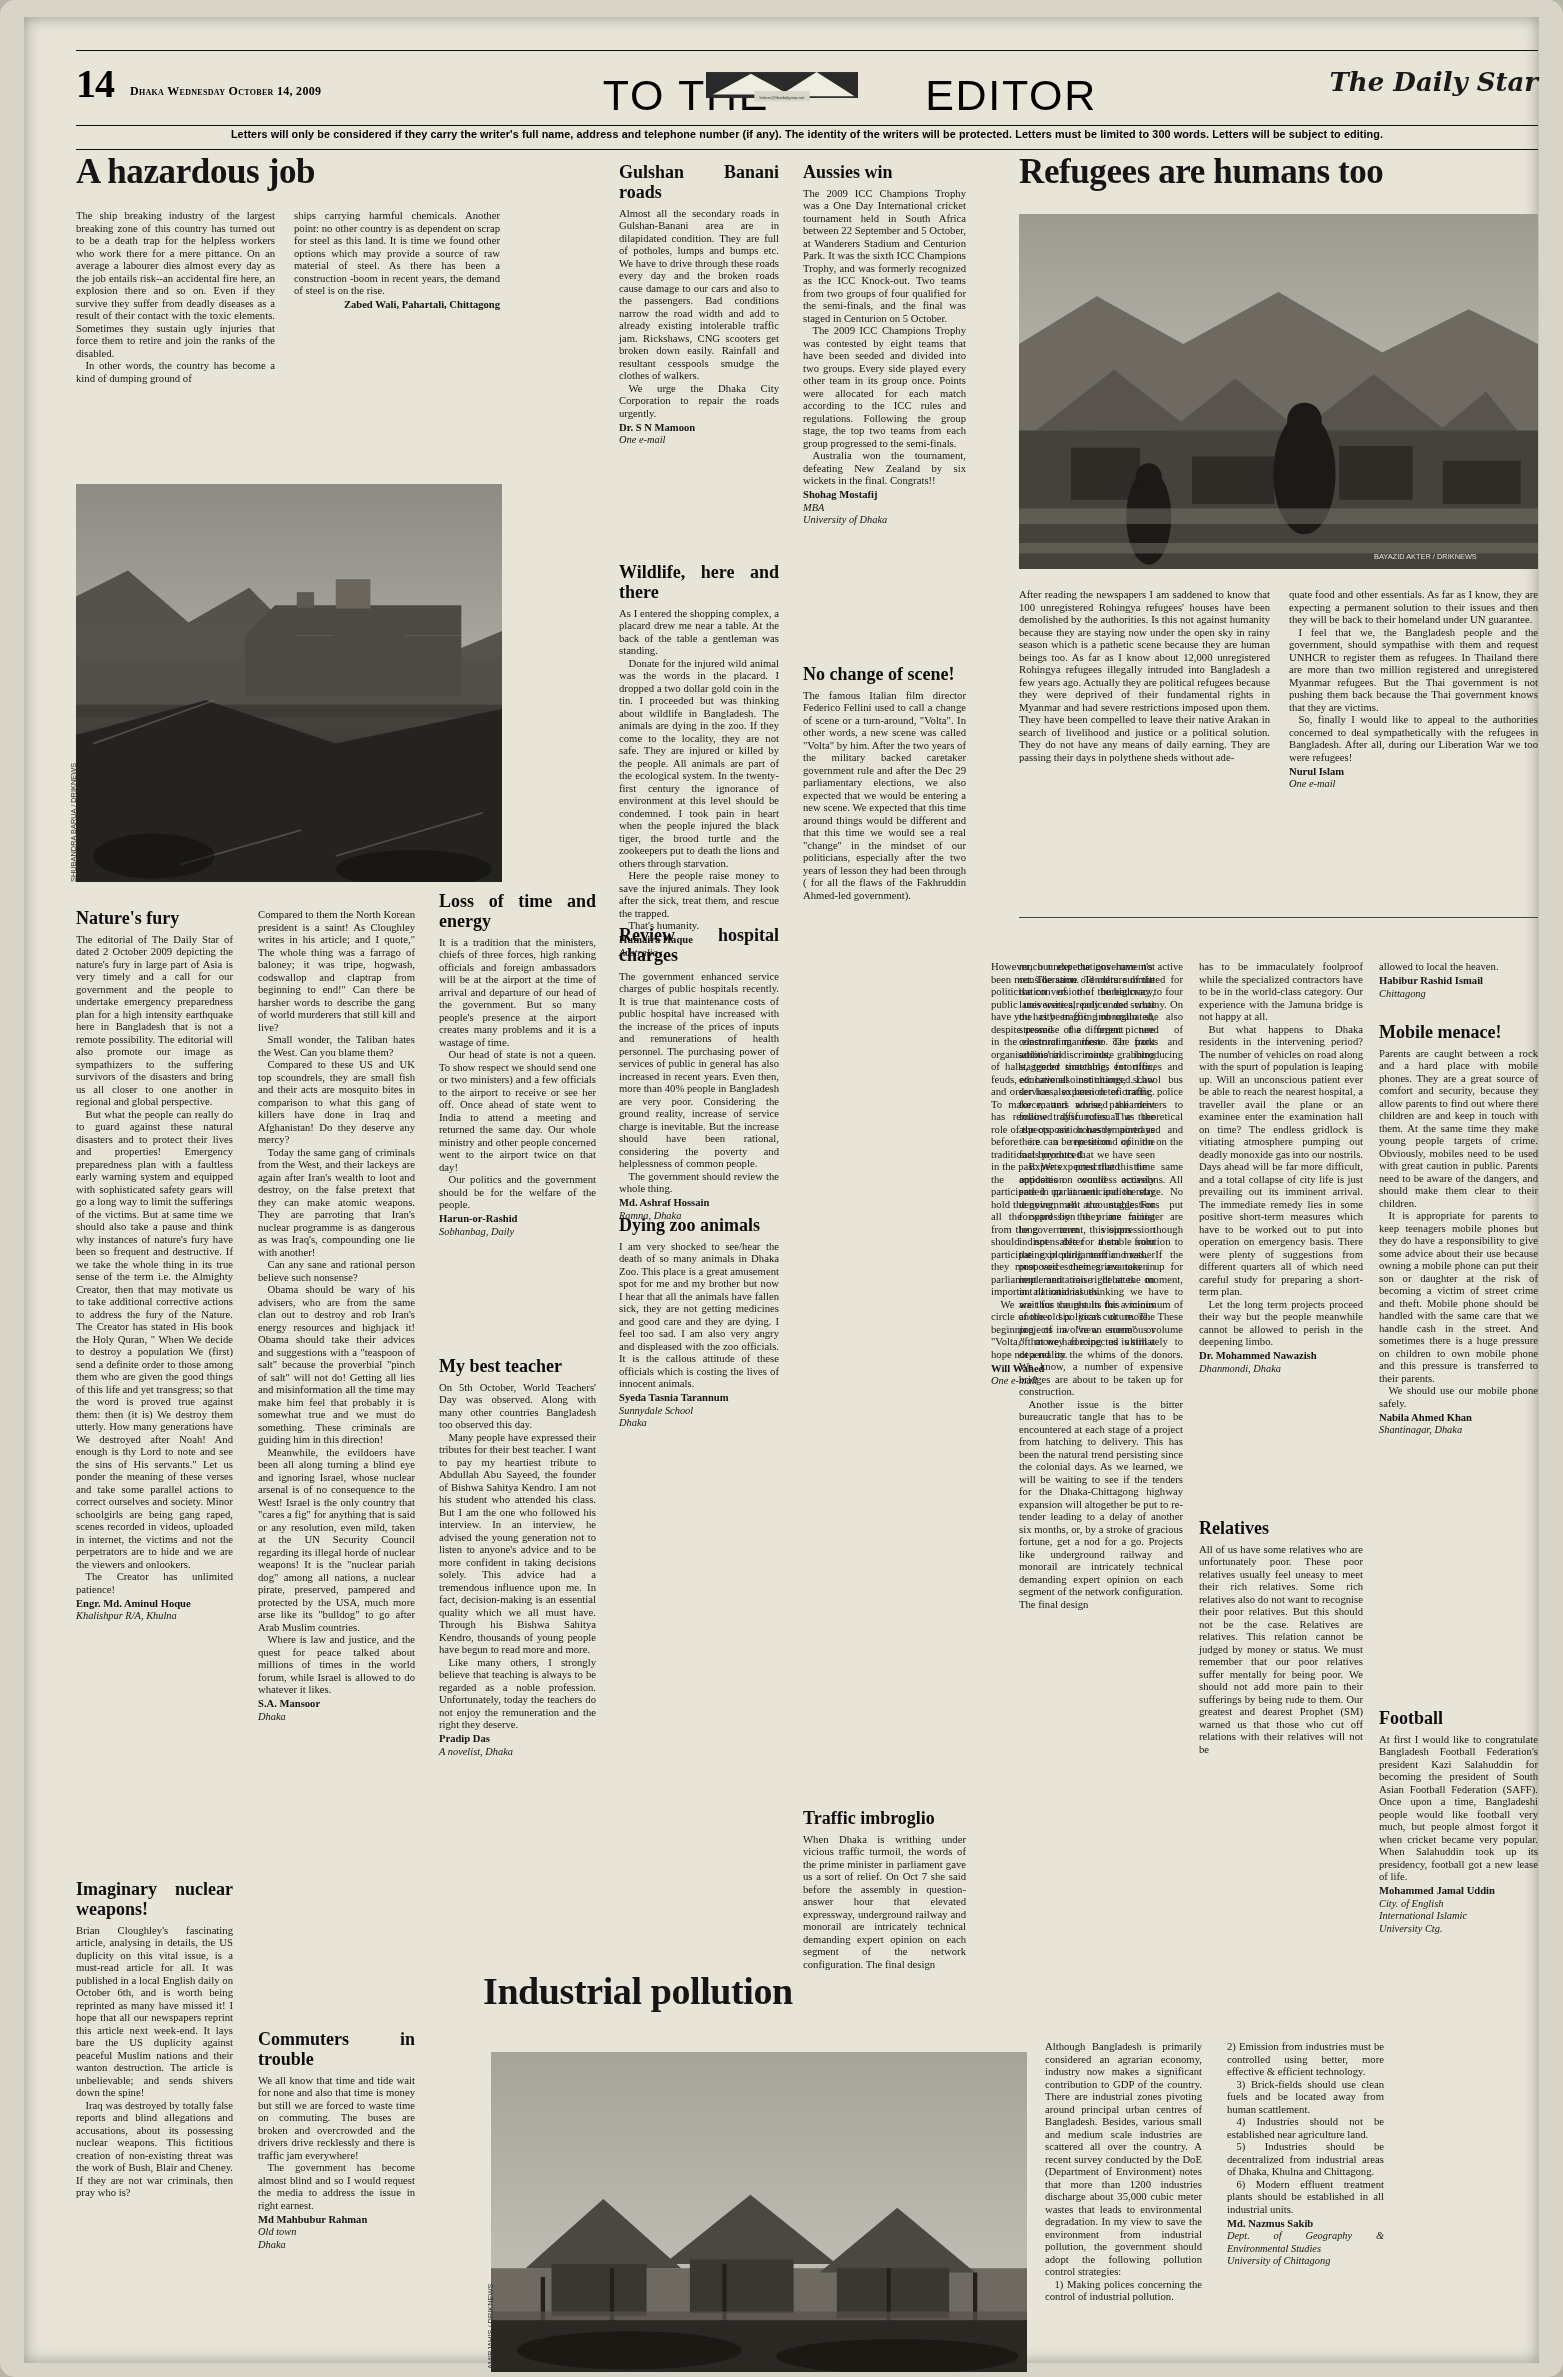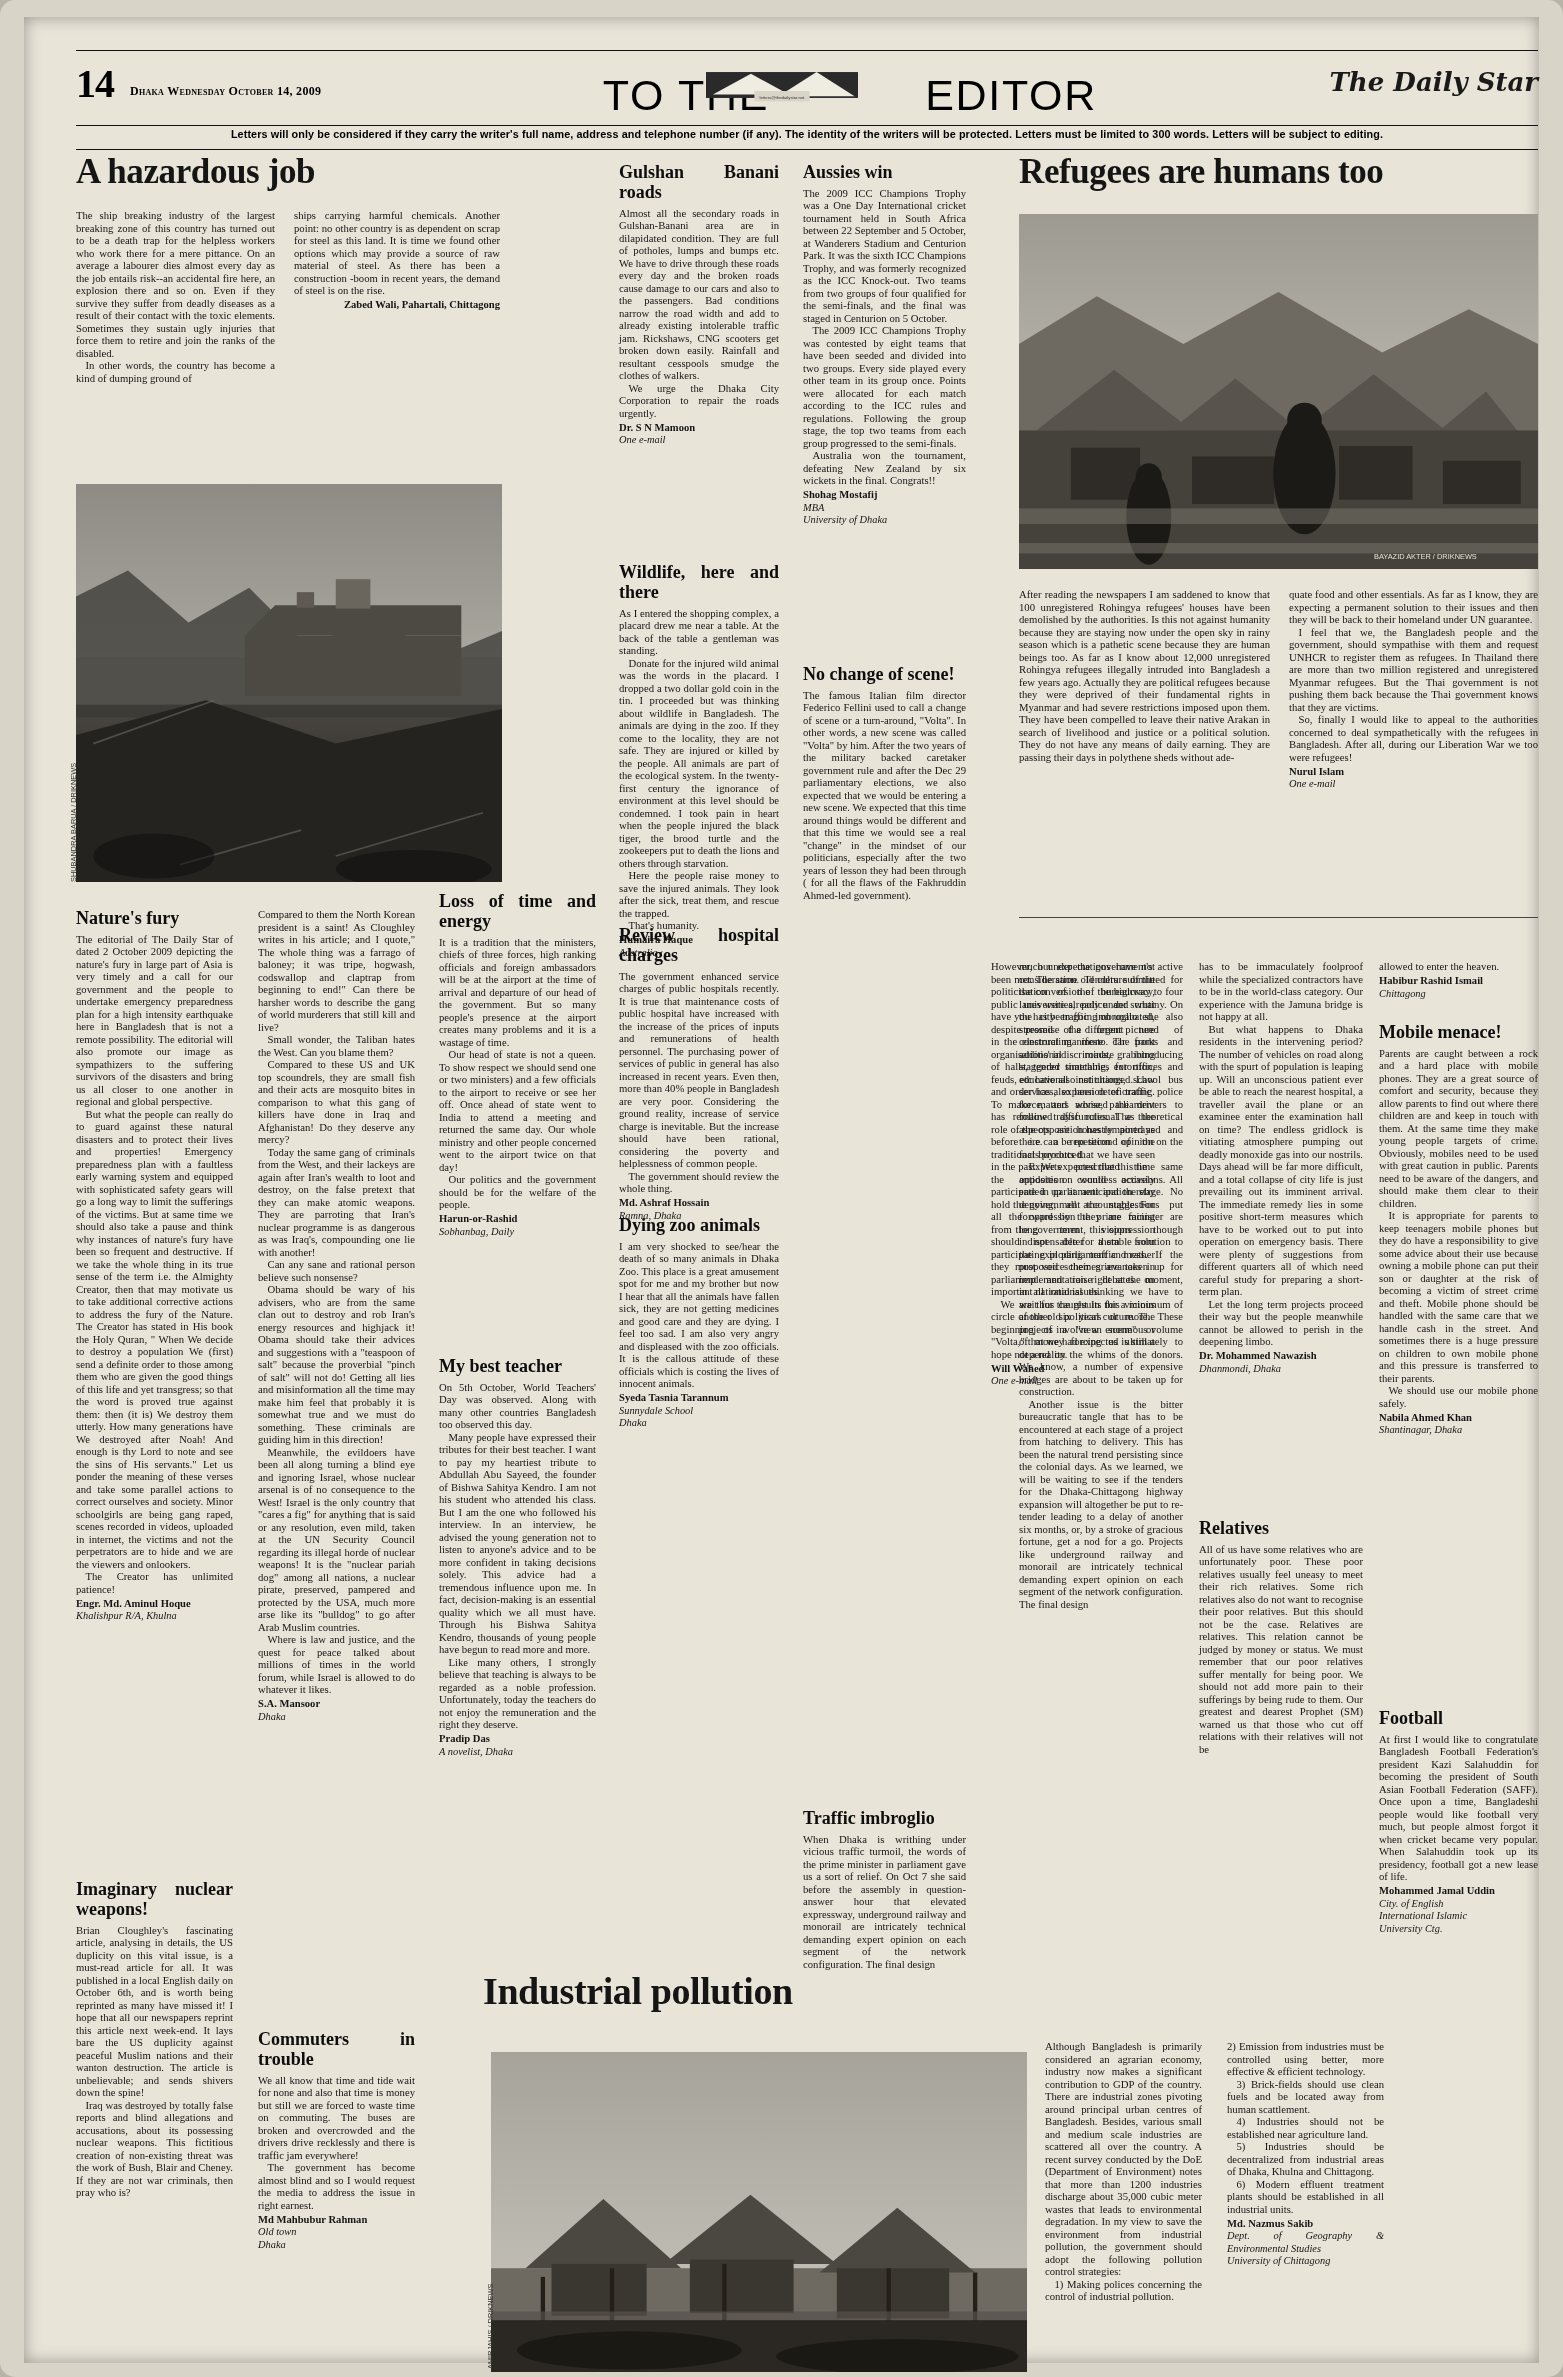--- a/index.html
+++ b/index.html
@@ -235,21 +235,21 @@
     <p>Let the long term projects proceed their way but the people meanwhile cannot be allowed to perish in the deepening limbo.</p>
     <div class="sig">Dr. Mohammed Nawazish</div>
     <div class="sigi">Dhanmondi, Dhaka</div>
   </div>
 
   <div class="col" style="left:1175px;top:1501px;width:164px;">
     <div class="hdl kicker">Relatives</div>
     <p class="first">All of us have some relatives who are unfortunately poor. These poor relatives usually feel uneasy to meet their rich relatives. Some rich relatives also do not want to recognise their poor relatives. But this should not be the case. Relatives are relatives. This relation cannot be judged by money or status. We must remember that our poor relatives suffer mentally for being poor. We should not add more pain to their sufferings by being rude to them. Our greatest and dearest Prophet (SM) warned us that those who cut off relations with their relatives will not be</p>
   </div>
   <div class="col" style="left:1355px;top:943px;width:159px;">
-    <p class="first">allowed to enter the heaven.</p>
+    <p class="first">allowed to local the heaven.</p>
     <div class="sig">Habibur Rashid Ismail</div>
     <div class="sigi">Chittagong</div>
   </div>
 
   <div class="col" style="left:1355px;top:1005px;width:159px;">
     <div class="hdl kicker">Mobile menace!</div>
     <p class="first">Parents are caught between a rock and a hard place with mobile phones. They are a great source of comfort and security, because they allow parents to find out where there children are and keep in touch with them. At the same time they make young people targets of crime. Obviously, mobiles need to be used with great caution in public. Parents need to be aware of the dangers, and should make them clear to their children.</p>
     <p>It is appropriate for parents to keep teenagers mobile phones but they do have a responsibility to give some advice about their use because owning a mobile phone can put their son or daughter at the risk of becoming a victim of street crime and theft. Mobile phone should be handled with the same care that we handle cash in the street. And sometimes there is a huge pressure on children to own mobile phone and this pressure is transferred to their parents.</p>
     <p>We should use our mobile phone safely.</p>
     <div class="sig">Nabila Ahmed Khan</div>

